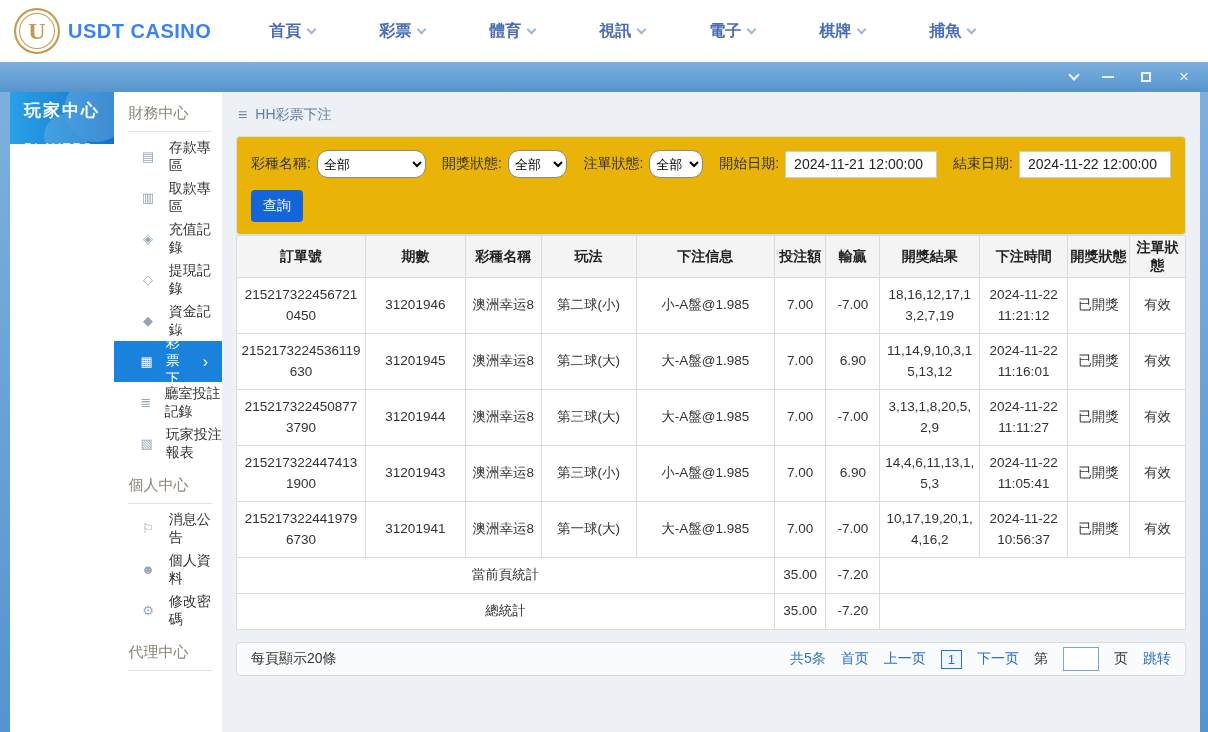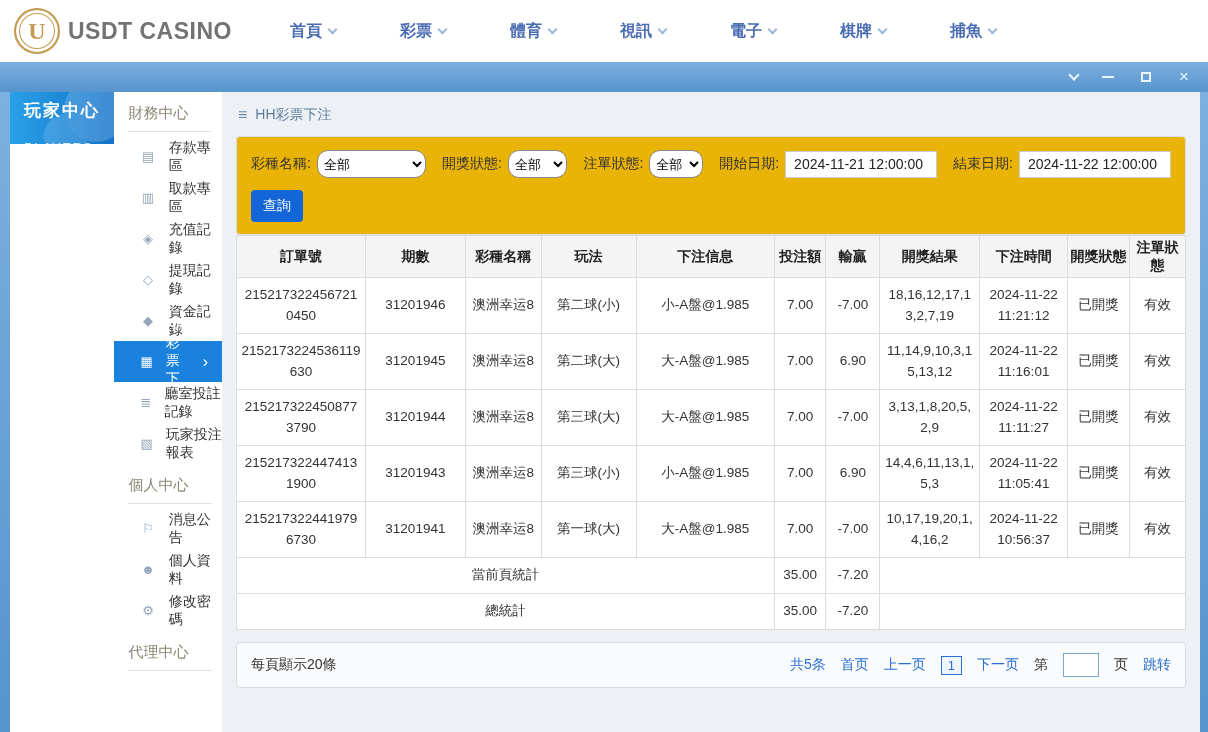--- a/index.html
+++ b/index.html
@@ -6,21 +6,21 @@
   html,body { width:1208px; height:732px; overflow:hidden; }
   body { font-family:"Liberation Sans","DejaVu Sans",sans-serif; background:#fff; }
 
   
   .topbar { height:62px; background:#fff; display:flex; align-items:center; padding:0 20px 0 14px; }
   .logo { display:flex; align-items:center; gap:8px; cursor:pointer; }
   .logo-mark { width:46px; height:46px; border-radius:50%; border:2px solid #c49a52;
     box-shadow: inset 0 0 0 3px #fff, inset 0 0 0 4px #c49a52;
     display:flex; align-items:center; justify-content:center; }
   .logo-u { font-family:"Liberation Serif",serif; font-weight:bold; font-size:24px; color:#c49a52; }
-  .logo-text { font-size:23px; font-weight:bold; color:#737373; letter-spacing:0.5px; }
+  .logo-text { font-size:20px; font-weight:bold; color:#3b82f6; letter-spacing:0.5px; }
   .mainnav { display:flex; margin-left:58px; gap:64px; }
   .nav-item { display:flex; align-items:center; color:#4a6cb3; font-size:16px; font-weight:600; cursor:pointer; text-decoration:none; }
   .chev { display:inline-block; width:7px; height:7px; border-right:2px solid #9db7dd; border-bottom:2px solid #9db7dd; transform:rotate(45deg); margin-left:7px; margin-top:-4px; }
   .chev.white { border-color:#eaf3fb; width:8px; height:8px; }
 
   
   .titlebar { height:30px; background:linear-gradient(180deg,#7db0de 0%,#5694cd 100%);
     display:flex; align-items:center; justify-content:flex-end; gap:22px; padding-right:16px; }
   .win-ctl { display:flex; align-items:center; justify-content:center; width:16px; height:16px; cursor:pointer; }
   .minbar { display:inline-block; width:12px; height:2px; background:#eaf3fb; }
@@ -59,21 +59,21 @@
   .sel.small { width:58px; }
   .date-input { height:27px; width:152px; border:1px solid #ccc; font-size:14px; padding:0 8px; color:#222; font-family:inherit; }
   .search-btn { margin-top:12px; height:32px; width:52px; background:#1466d8; color:#fff; border:none; border-radius:4px; font-size:14px; cursor:pointer; font-family:inherit; }
 
   .table-card { background:#fff; }
   table { width:100%; border-collapse:collapse; table-layout:fixed; color:#333; }
   th { background:#f4f4f4; border:1px solid #dcdcdc; height:42px; font-size:14px; font-weight:bold; padding:0 2px; color:#222; }
   td { border:1px solid #dcdcdc; text-align:center; font-size:13.5px; padding:6px 4px; height:56px; word-break:break-all; line-height:1.5; }
   tr.summary td { height:36px; padding:4px; }
 
-  .pager { margin-top:12px; background:#fafbfc; border:1px solid #d7dce5; border-radius:4px; height:46px;
+  .pager { margin-top:12px; background:#fafbfc; border:1px solid #d7dce5; border-radius:4px; height:34px;
     display:flex; align-items:center; justify-content:space-between; padding:0 14px; font-size:14px; color:#333; }
   .pager-right { display:flex; align-items:center; gap:15px; }
   .plink { color:#2a6fd1; cursor:pointer; text-decoration:none; }
   .total { color:#2a6fd1; }
   .pcur { border:1px solid #2a6fd1; color:#2a6fd1; background:#f0f6ff; padding:1px 6px; font-size:13px; cursor:pointer; }
   .jump-input { width:36px; height:24px; border:1px solid #7aa6d8; background:#fff; }
 </style>
 </head>
 <body>
 

